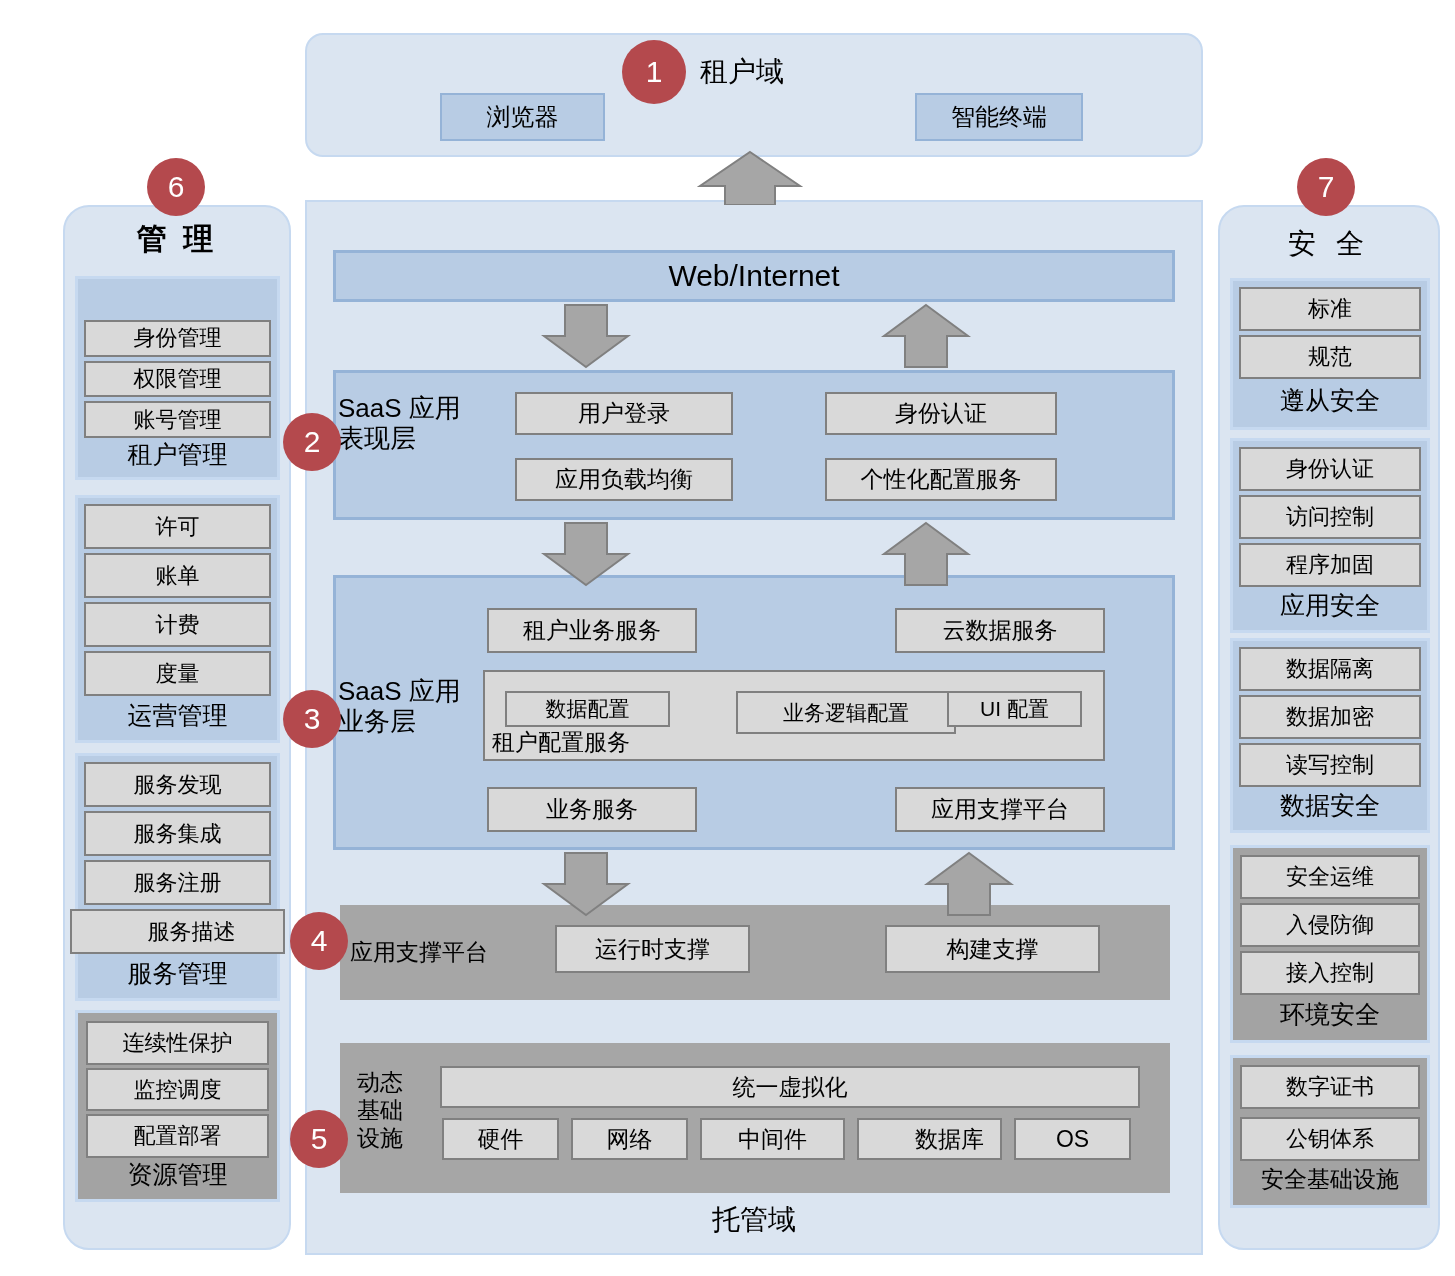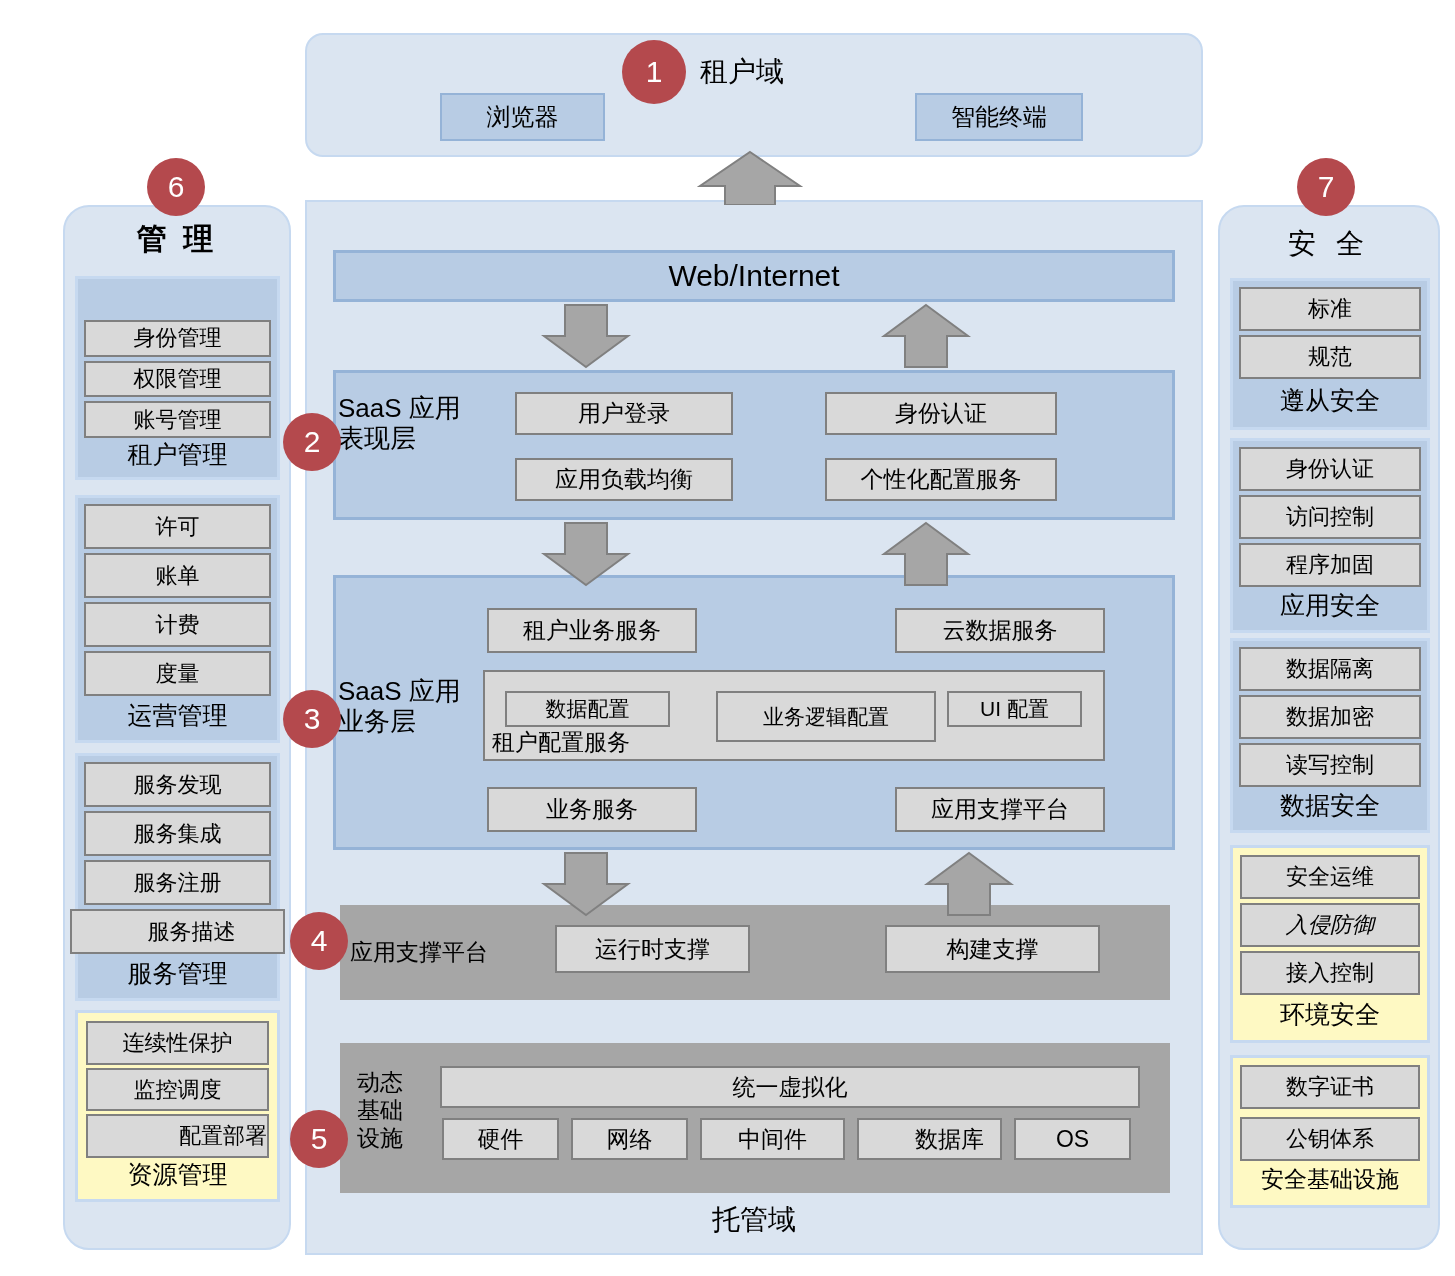--- a/index.html
+++ b/index.html
@@ -19,21 +19,21 @@
   }
   .blue-tile{
     background:#b8cce4;border:2px solid #95b3d7;
     display:flex;align-items:center;justify-content:center;
   }
   .group-blue{
     background:#b8cce4;border:3px solid #c6d9f0;
     display:flex;flex-direction:column;align-items:center;
   }
   .group-gray{
-    background:#fef9c3;border:3px solid #c6d9f0;
+    background:#a3a3a3;border:3px solid #c6d9f0;
     display:flex;flex-direction:column;align-items:center;
   }
   .gray-item{
     background:#d9d9d9;border:2px solid #808080;
     display:flex;align-items:center;justify-content:center;
   }
   .group-title{
     display:flex;align-items:center;justify-content:center;
     width:100%;flex:1;
   }
@@ -146,21 +146,21 @@
 </div>
 <div class="abs gray-item fs-center-item" style="left:895px;top:608px;width:210px;height:45px;">
   <span>云数据服务</span>
 </div>
 
 <div class="abs gray-item" style="left:483px;top:670px;width:622px;height:91px;display:block;"></div>
 <div class="abs label-text fs-center-item" style="left:492px;top:727px;width:300px;height:30px;">租户配置服务</div>
 <div class="abs gray-item fs-small-item" style="left:505px;top:691px;width:165px;height:36px;">
   <span>数据配置</span>
 </div>
-<div class="abs gray-item fs-small-item" style="left:716px;top:691px;width:220px;height:51px;">
+<div class="abs gray-item fs-small-item" style="left:736px;top:691px;width:220px;height:43px;">
   <span>业务逻辑配置</span>
 </div>
 <div class="abs gray-item fs-small-item" style="left:947px;top:691px;width:135px;height:36px;">
   <span>UI 配置</span>
 </div>
 
 <div class="abs gray-item fs-center-item" style="left:487px;top:787px;width:210px;height:45px;">
   <span>业务服务</span>
 </div>
 <div class="abs gray-item fs-center-item" style="left:895px;top:787px;width:210px;height:45px;">
@@ -264,21 +264,21 @@
   <div class="group-title fs-grouptitle">服务管理</div>
 </div>
 
 <div class="abs group-gray" style="left:75px;top:1010px;width:205px;height:192px;padding:8px 10px;">
   <div class="gray-item fs-item" style="width:100%;height:40px;margin-bottom:3px;">
     <span>连续性保护</span>
   </div>
   <div class="gray-item fs-item" style="width:100%;height:40px;margin-bottom:3px;">
     <span>监控调度</span>
   </div>
-  <div class="gray-item fs-item" style="width:100%;height:40px;justify-content:flex-end;">
+  <div class="gray-item fs-item" style="width:100%;height:40px;">
     <span>配置部署</span>
   </div>
   <div class="group-title fs-grouptitle">资源管理</div>
 </div>
 
 <div class="abs panel" style="left:1218px;top:205px;width:222px;height:1045px;"></div>
 <div class="abs label-text fs-panel-title-2" style="left:1218px;top:222px;width:222px;height:44px;justify-content:center;">安 全</div>
 <div class="abs badge fs-badge" style="left:1297px;top:158px;width:58px;height:58px;">7</div>
 
 <div class="abs group-blue" style="left:1230px;top:278px;width:200px;height:152px;padding:6px 8px;">
@@ -314,21 +314,21 @@
   <div class="gray-item fs-item" style="width:100%;height:40px;">
     <span>读写控制</span>
   </div>
   <div class="group-title fs-grouptitle">数据安全</div>
 </div>
 
 <div class="abs group-gray" style="left:1230px;top:845px;width:200px;height:198px;padding:7px 9px;">
   <div class="gray-item fs-item" style="width:100%;height:40px;margin-bottom:4px;">
     <span>安全运维</span>
   </div>
-  <div class="gray-item fs-item" style="width:100%;height:40px;margin-bottom:4px;font-style:italic;">
+  <div class="gray-item fs-item" style="width:100%;height:40px;margin-bottom:4px;">
     <span>入侵防御</span>
   </div>
   <div class="gray-item fs-item" style="width:100%;height:40px;">
     <span>接入控制</span>
   </div>
   <div class="group-title fs-grouptitle">环境安全</div>
 </div>
 
 <div class="abs group-gray" style="left:1230px;top:1055px;width:200px;height:153px;padding:7px 9px;">
   <div class="gray-item fs-item" style="width:100%;height:40px;margin-bottom:8px;">

